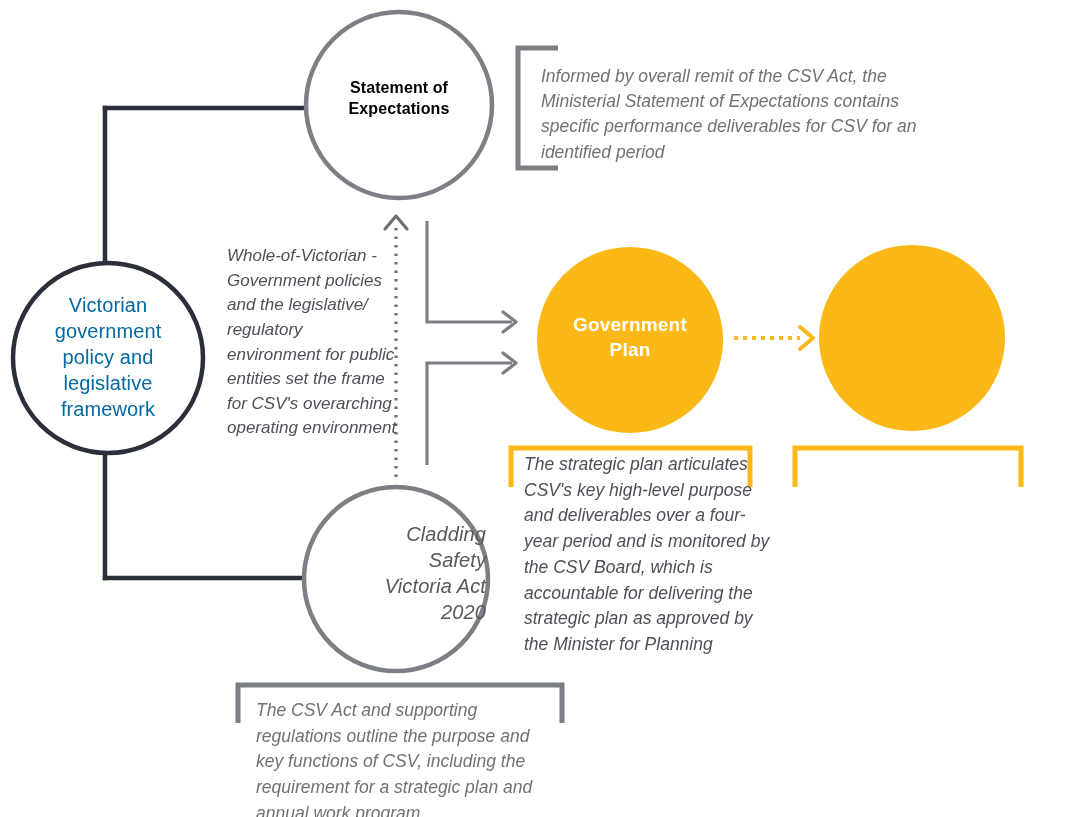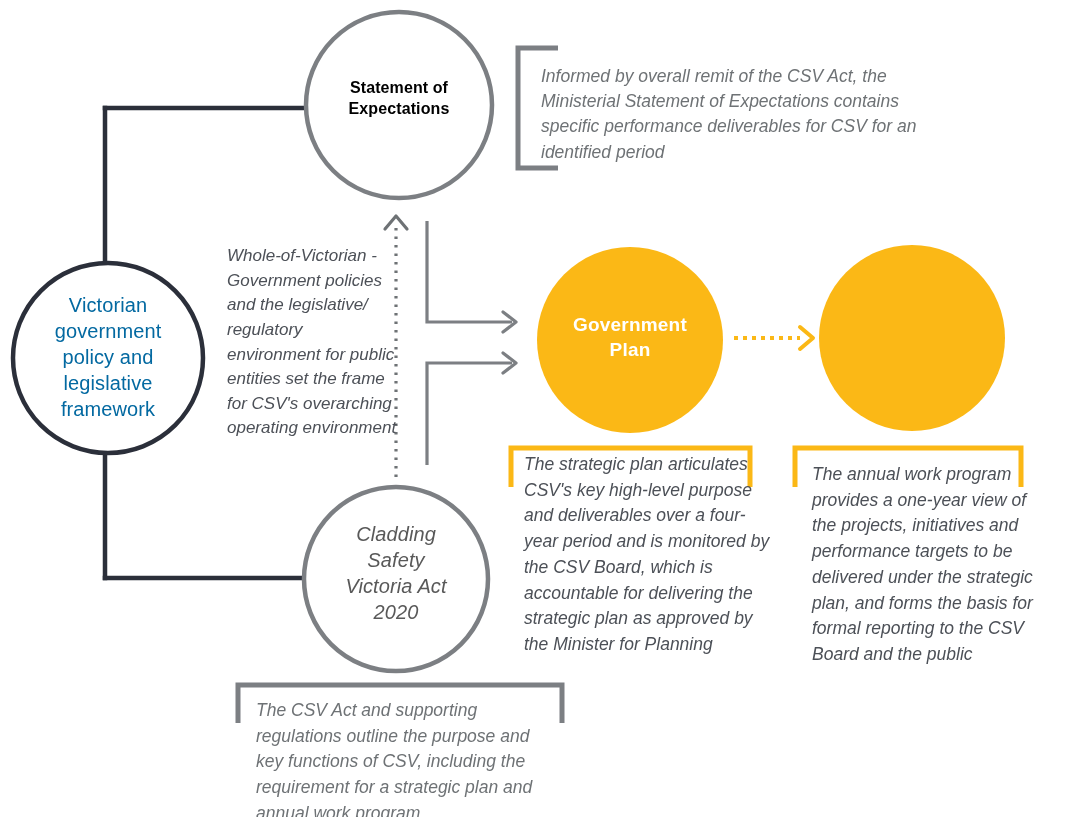--- a/index.html
+++ b/index.html
@@ -42,20 +42,21 @@
     font-size: 16px;
     font-weight: 700;
     letter-spacing: 0.1px;
   }
   .grey-node-label-italic {
     color: #595959;
     font-size: 20px;
     font-style: italic;
     font-weight: 400;
     letter-spacing: 0.1px;
+    text-align: right;
   }
   .yellow-node-label {
     color: #ffffff;
     font-size: 19px;
     font-weight: 700;
     letter-spacing: 0.2px;
   }
   .annot {
     position: absolute;
     font-style: italic;
@@ -140,17 +141,16 @@
   <div class="node-label yellow-node-label" style="left:540px; top:313px; width:180px;">Government
 Plan</div>
 
 
   <div class="annot annot-grey" style="left:541px; top:64px; width:420px; font-size:17.5px; line-height:1.44;">Informed by overall remit of the CSV Act, the Ministerial Statement of Expectations contains specific performance deliverables for CSV for an identified period</div>
 
   <div class="annot annot-dark" style="left:227px; top:244px; width:172px; font-size:17px; line-height:1.45;">Whole-of-Victorian - Government policies and the legislative/ regulatory environment for public entities set the frame for CSV's overarching operating environment</div>
 
   <div class="annot annot-dark" style="left:524px; top:452px; width:246px; font-size:17.5px; line-height:1.47;">The strategic plan articulates CSV's key high-level purpose and deliverables over a four-year period and is monitored by the CSV Board, which is accountable for delivering the strategic plan as approved by the Minister for Planning</div>
 
-  <div class="annot annot-dark" style="left:812px; top:462px; width:222px; font-size:17.5px; line-height:1.47;">The annual work program provides a one-year view of the projects, initiatives and performance targets to be delivered under the strategic plan, and forms the basis for formal reporting to the CSV Board and the public</div>
 
   <div class="annot annot-grey" style="left:256px; top:698px; width:305px; font-size:17.5px; line-height:1.47;">The CSV Act and supporting regulations outline the purpose and key functions of CSV, including the requirement for a strategic plan and annual work program</div>
 
 </div>
 
 </body></html>

